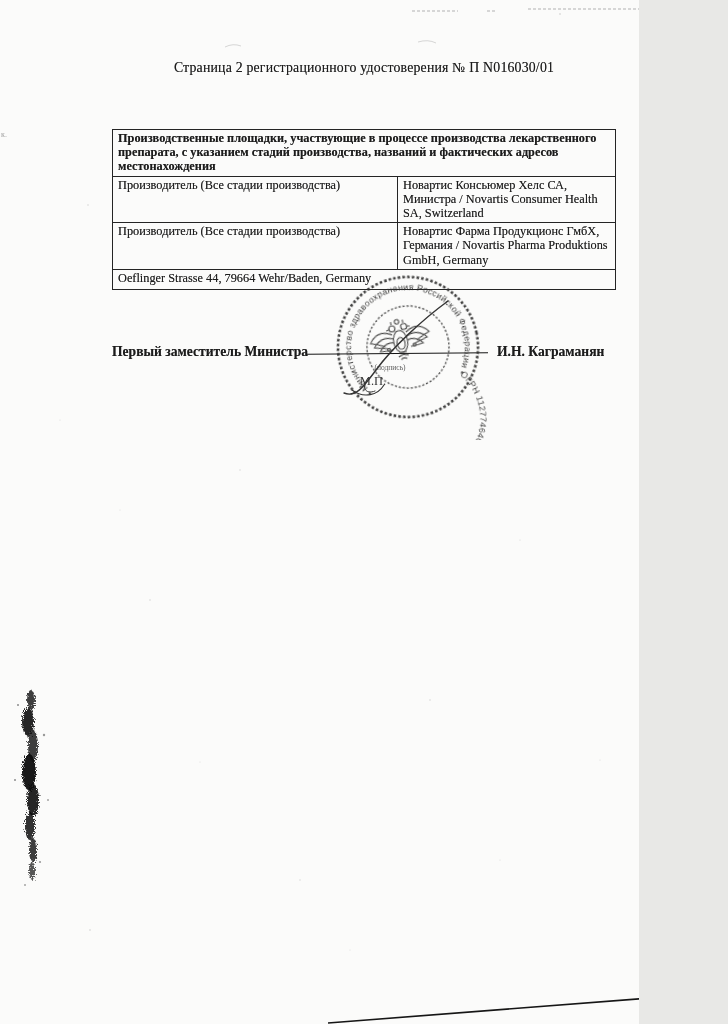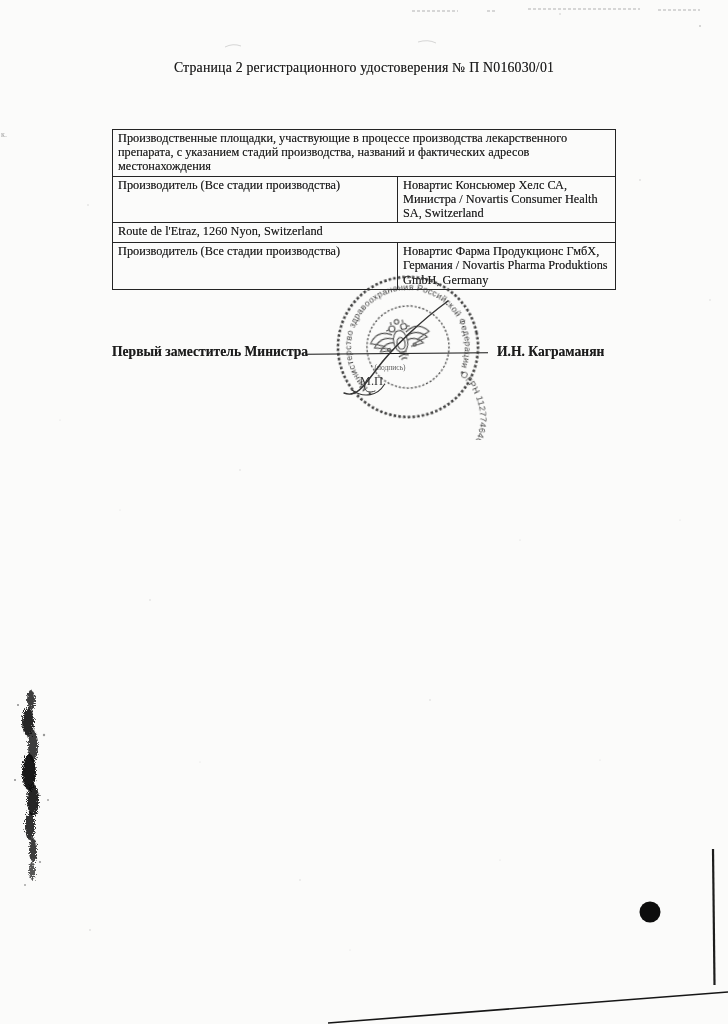--- a/index.html
+++ b/index.html
@@ -1,33 +1,33 @@
 <!DOCTYPE html>
 <html><head>
 <meta charset="utf-8">
 <style>
   html,body{margin:0;padding:0;background:#e8e8e6;}
   .page{
-    position:relative;width:728px;height:1024px;background:#fbfbfa;
+    position:relative;width:639px;height:1024px;background:#fbfbfa;
     font-family:"Liberation Serif",serif;color:#1c1c1c;overflow:hidden;
   }
   .ink{text-shadow:0 0 .6px rgba(30,30,30,.55);}
   .doc-header{
     position:absolute;left:112px;top:60px;width:504px;text-align:center;
     font-size:13.8px;letter-spacing:.2px;white-space:nowrap;
   }
   table.sites{
     position:absolute;left:112px;top:129px;width:504px;
     border-collapse:collapse;table-layout:fixed;
   }
   table.sites td{
     border:1.7px solid #242424;padding:1px 5px 2px;vertical-align:top;
     font-size:12.3px;line-height:14.2px;
   }
-  td.ttl{font-weight:normal;height:40px;}
+  td.ttl{font-weight:bold;height:40px;}
   td.lbl{height:42px;}
   td.val{font-size:11.9px;line-height:13.9px;}
   td.addr{height:16px;}
   .sig-title{position:absolute;left:112px;top:344px;font-weight:bold;font-size:13.6px;white-space:nowrap;}
   .sig-name{position:absolute;left:497px;top:344px;font-weight:bold;font-size:13.6px;white-space:nowrap;}
   .sig-line{
     position:absolute;left:307px;top:353px;width:181px;height:0;
     border-top:1.6px solid #141414;transform:rotate(-.5deg);
   }
   .stamp-svg{position:absolute;left:316px;top:256px;opacity:.9;}
@@ -47,25 +47,25 @@
       </colgroup>
     <tbody>
       <tr>
         <td colspan="2" class="ttl">Производственные площадки, участвующие в процессе производства лекарственного препарата, с указанием стадий производства, названий и фактических адресов местонахождения</td>
       </tr>
       <tr>
         <td class="lbl">Производитель (Все стадии производства)</td>
         <td class="val">Новартис Консьюмер Хелс СА, Министра / Novartis Consumer Health SA, Switzerland</td>
       </tr>
       <tr>
-        <td colspan="2" class="addr">Route de l'Etraz, 1260 Nyon, Switzerland</td>
+        <td class="lbl">Производитель (Все стадии производства)</td>
+        <td class="val">Новартис Фарма Продукционс ГмбХ, Германия / Novartis Pharma Produktions GmbH, Germany</td>
       </tr>
       <tr>
-        <td class="lbl">Производитель (Все стадии производства)</td>
-        <td class="val">Новартис Фарма Продукционс ГмбХ, Германия / Novartis Pharma Produktions GmbH, Germany</td>
+        <td colspan="2" class="addr">Oeflinger Strasse 44, 79664 Wehr/Baden, Germany</td>
       </tr>
     </tbody>
   </table>
 
   <div class="sig-title ink">Первый заместитель Министра</div>
   <div class="sig-line"></div>
   <div class="sig-name ink">И.Н. Каграманян</div>
 
   <svg class="stamp-svg" width="184" height="184" viewBox="0 0 184 184">
     <defs>

